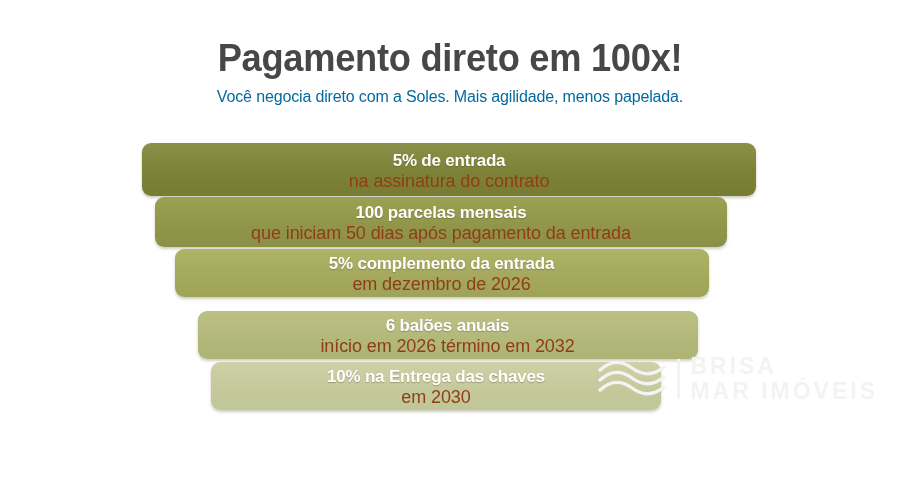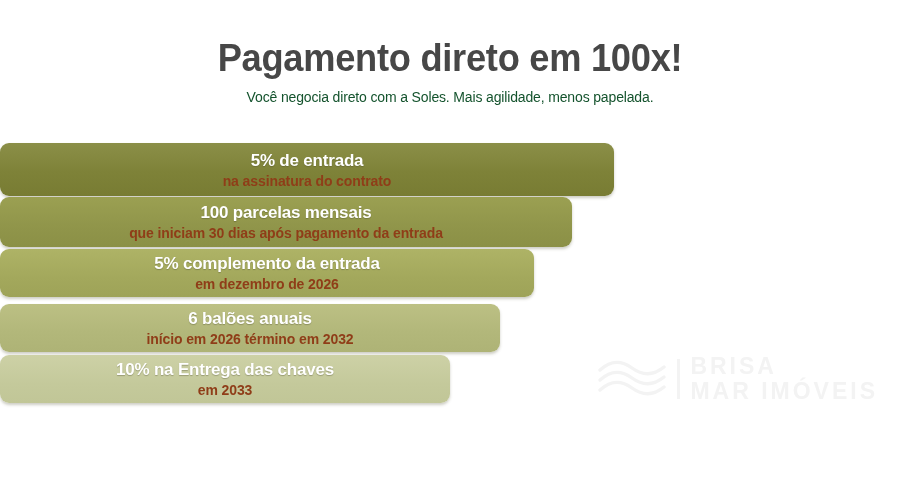--- a/index.html
+++ b/index.html
@@ -37,37 +37,37 @@
     font-weight: bold;
     line-height: 44px;
     color: #474747;
     letter-spacing: -0.3px;
     transform: scaleX(0.93);
     transform-origin: center;
   }
   .subtitle {
     margin: 0;
     padding-top: 7px;
-    font-size: 14px;
+    font-size: 16px;
     font-weight: normal;
     line-height: 20px;
-    color: #14532d;
+    color: #0369a1;
     letter-spacing: -0.15px;
   }
 
   
   .funnel {
     position: absolute;
     top: 143px;
     left: 0;
     width: 900px;
   }
   .funnel-row {
     display: flex;
-    justify-content: flex-start;
+    justify-content: center;
   }
   .bar {
     box-sizing: border-box;
     border-radius: 9px;
     text-align: center;
     display: flex;
     flex-direction: column;
     align-items: center;
     justify-content: center;
     box-shadow: 0 2px 3px rgba(90, 90, 60, 0.30);
@@ -76,22 +76,22 @@
   .bar-title {
     color: #ffffff;
     font-weight: bold;
     font-size: 17px;
     line-height: 21px;
     letter-spacing: -0.2px;
     text-shadow: 0 1px 1px rgba(70,70,40,0.35);
   }
   .bar-sub {
     color: #8f3d18;
-    font-weight: bold;
-    font-size: 14px;
+    font-weight: normal;
+    font-size: 18px;
     line-height: 18px;
     letter-spacing: -0.1px;
     margin-top: 1px;
   }
 
   .bar-1 {
     width: 614px; height: 53px;
     background: linear-gradient(180deg, #8b8f48 0%, #7e8238 55%, #787c33 100%);
     margin-right: 2px;
   }
@@ -104,21 +104,21 @@
   .bar-3 {
     width: 534px; height: 48px;
     background: linear-gradient(180deg, #aeb366 0%, #a3a85c 60%, #9ea358 100%);
     margin-right: 17px;
     margin-top: 2px;
   }
   .bar-4 {
     width: 500px; height: 48px;
     background: linear-gradient(180deg, #bcc084 0%, #b2b77a 60%, #aeb376 100%);
     margin-right: 5px;
-    margin-top: 7px;
+    margin-top: 14px;
   }
   .bar-5 {
     width: 450px; height: 48px;
     background: linear-gradient(180deg, #cdd1a6 0%, #c4c99b 60%, #c1c697 100%);
     margin-right: 28px;
     margin-top: 3px;
   }
 
   
   .watermark {
@@ -175,42 +175,42 @@
     <div class="funnel-row">
       <div class="bar bar-1">
         <span class="bar-title">5% de entrada</span>
         <span class="bar-sub">na assinatura do contrato</span>
       </div>
     </div>
 
     <div class="funnel-row">
       <div class="bar bar-2">
         <span class="bar-title">100 parcelas mensais</span>
-        <span class="bar-sub">que iniciam 30 dias após pagamento da entrada</span>
+        <span class="bar-sub">que iniciam 50 dias após pagamento da entrada</span>
       </div>
     </div>
 
     <div class="funnel-row">
       <div class="bar bar-3">
         <span class="bar-title">5% complemento da entrada</span>
         <span class="bar-sub">em dezembro de 2026</span>
       </div>
     </div>
 
     <div class="funnel-row">
       <div class="bar bar-4">
         <span class="bar-title">6 balões anuais</span>
         <span class="bar-sub">início em 2026 término em 2032</span>
       </div>
     </div>
 
     <div class="funnel-row">
       <div class="bar bar-5">
         <span class="bar-title">10% na Entrega das chaves</span>
-        <span class="bar-sub">em 2033</span>
+        <span class="bar-sub">em 2030</span>
       </div>
     </div>
 
   </div>
 
   <div class="watermark">
     <svg class="wm-waves" viewBox="0 0 70 44" aria-hidden="true">
       <g fill="none" stroke="#f3f3f3" stroke-width="3.4" stroke-linecap="round">
         <path d="M3 13 C 14 3, 24 3, 35 11 C 46 19, 56 19, 67 10"></path>
         <path d="M3 23 C 14 13, 24 13, 35 21 C 46 29, 56 29, 67 20"></path>

